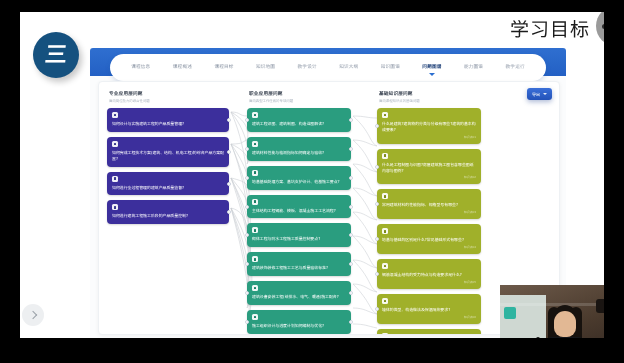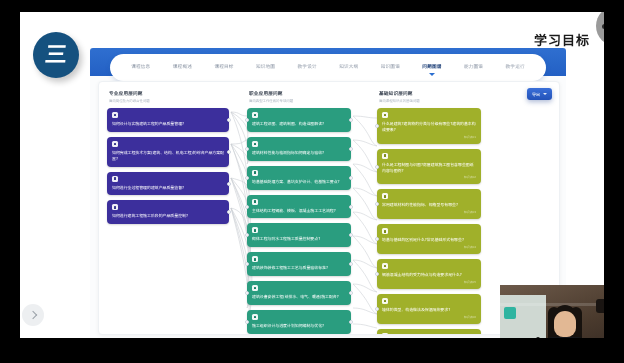--- a/index.html
+++ b/index.html
@@ -25,22 +25,22 @@
     display:flex;align-items:center;justify-content:center;
   }
   #logo .glyph{
     color:#fff;font-size:22px;line-height:1;font-weight:700;
     font-family:"DejaVu Sans","Liberation Sans",sans-serif;
     transform:skewX(-6deg);
   }
 
   
   #slide-title{
-    position:absolute;right:14px;top:18px;
-    font-size:13px;font-weight:700;color:#1b1b1b;letter-spacing:1px;
+    position:absolute;right:14px;top:2px;
+    font-size:19px;font-weight:400;color:#1b1b1b;letter-spacing:1px;
     font-family:"DejaVu Sans","Liberation Sans",sans-serif;
     white-space:nowrap;
   }
 
   
   #app{
     position:absolute;left:70px;top:36px;width:476px;height:290px;
     background:#fbfcfd;overflow:hidden;
   }
 

